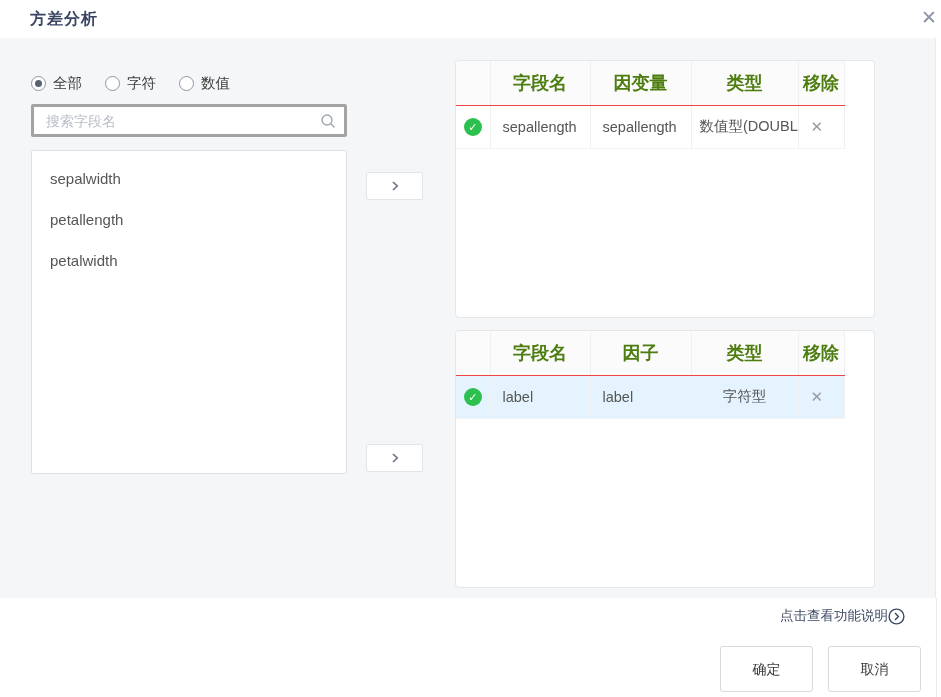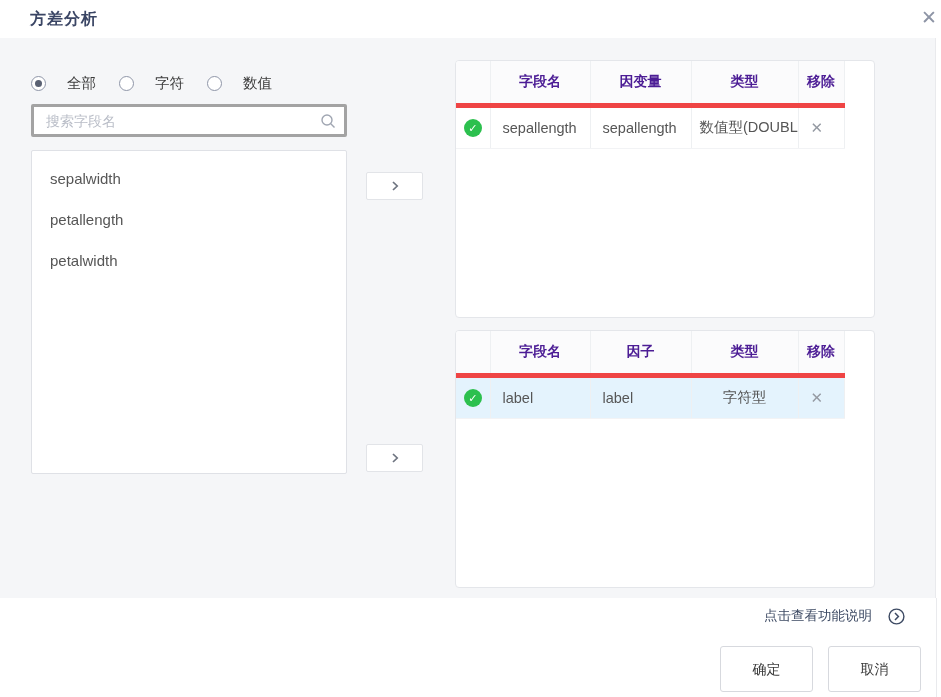--- a/index.html
+++ b/index.html
@@ -11,21 +11,21 @@
   .titlebar { position: absolute; left: 0; top: 0; width: 941px; height: 38px; background: #ffffff; }
   .dialog-title { position: absolute; left: 30px; top: 9px; font-size: 16px; font-weight: bold; color: #3a4564; letter-spacing: 1px; }
   .close-x { position: absolute; left: 916px; top: 5px; width: 26px; height: 26px; font-size: 19px; color: #8d94a5; text-align: center; line-height: 26px; cursor: pointer; }
 
   
   .content { position: absolute; left: 0; top: 38px; width: 936px; height: 560px; background: #f5f6f8; border-right: 1px solid #e9eaed; }
   .edge-line { position: absolute; left: 936px; top: 598px; width: 1px; height: 99px; background: #e9eaed; }
 
   
   .radio-group { position: absolute; left: 31px; top: 36px; display: flex; gap: 23px; align-items: center; }
-  .radio-item { display: flex; align-items: center; gap: 21px; cursor: pointer; }
+  .radio-item { display: flex; align-items: center; gap: 7px; cursor: pointer; }
   .rb { width: 15px; height: 15px; border: 1px solid #8f96a8; border-radius: 50%; background: #ffffff; position: relative; flex: 0 0 auto; }
   .rb.selected::after { content: ""; position: absolute; left: 3px; top: 3px; width: 7px; height: 7px; border-radius: 50%; background: #5a6173; }
   .radio-label { font-size: 14.5px; color: #3c3c3c; }
 
   
   .search-wrap { position: absolute; left: 31px; top: 66px; width: 316px; height: 33px; }
   .search-input { width: 100%; height: 100%; border: 3px solid #a3a3a3; border-radius: 2px; background: #ffffff; padding: 0 36px 0 12px; font-size: 14px; color: #333; font-family: inherit; outline: none; }
   .search-input::placeholder { color: #b9bdc7; }
   .search-icon { position: absolute; right: 11px; top: 9px; width: 16px; height: 16px; }
 
@@ -41,34 +41,34 @@
   
   .panel { position: absolute; left: 455px; width: 420px; height: 258px; background: #ffffff; border: 1px solid #e4e6ea; border-radius: 4px; overflow: hidden; }
   .panel.p1 { top: 22px; }
   .panel.p2 { top: 292px; }
   table.fields { border-collapse: collapse; table-layout: fixed; width: 388px; }
   table.fields col.c-check  { width: 34px; }
   table.fields col.c-field  { width: 100px; }
   table.fields col.c-target { width: 101px; }
   table.fields col.c-type   { width: 107px; }
   table.fields col.c-remove { width: 46px; }
-  table.fields th { height: 44px; background: #fbfbfc; font-size: 14px; font-weight: bold; color: #4c1d95; text-align: center; border-right: 1px solid #eef0f2; border-bottom: 5px solid #ef4444; white-space: nowrap; overflow: hidden; }
+  table.fields th { height: 44px; background: #fbfbfc; font-size: 18px; font-weight: bold; color: #4d7c0f; text-align: center; border-right: 1px solid #eef0f2; border-bottom: 1px solid #ef4444; white-space: nowrap; overflow: hidden; }
   table.fields td { height: 43px; font-size: 14.5px; color: #565656; border-right: 1px solid #eef0f2; border-bottom: 1px solid #f2f3f5; white-space: nowrap; overflow: hidden; }
   td.cell-check { text-align: center; }
   td.cell-text { padding-left: 12px; text-align: left; }
   td.cell-type-left { padding-left: 8px; text-align: right; color: #666; margin-left: 23px; }
   td.cell-type-center { text-align: center; }
   td.cell-remove { padding-left: 12px; }
   tr.hl td { background: #e4f3fd; }
   .check-badge { display: inline-block; width: 18px; height: 18px; border-radius: 50%; background: #2cc04e; color: #ffffff; font-size: 11px; line-height: 18px; text-align: center; font-weight: bold; vertical-align: middle; }
   .remove-x { color: #959aa3; font-size: 15px; cursor: pointer; }
 
   
   .footer { position: absolute; left: 0; top: 598px; width: 936px; height: 99px; background: #ffffff; }
-  .help-link { position: absolute; right: 31px; top: 9px; display: flex; align-items: center; gap: 16px; cursor: pointer; }
+  .help-link { position: absolute; right: 31px; top: 9px; display: flex; align-items: center; gap: 0; cursor: pointer; }
   .help-text { font-size: 13.5px; color: #3d4a63; }
   .btn { position: absolute; top: 48px; width: 93px; height: 46px; background: #ffffff; border: 1px solid #d7d9de; border-radius: 3px; font-size: 14px; color: #3b3b3b; font-family: inherit; cursor: pointer; line-height: 29px; text-align: center; }
   .btn-ok { left: 720px; }
   .btn-cancel { left: 828px; }
 </style>
 </head>
 <body>
 
 <div class="dialog">
 

